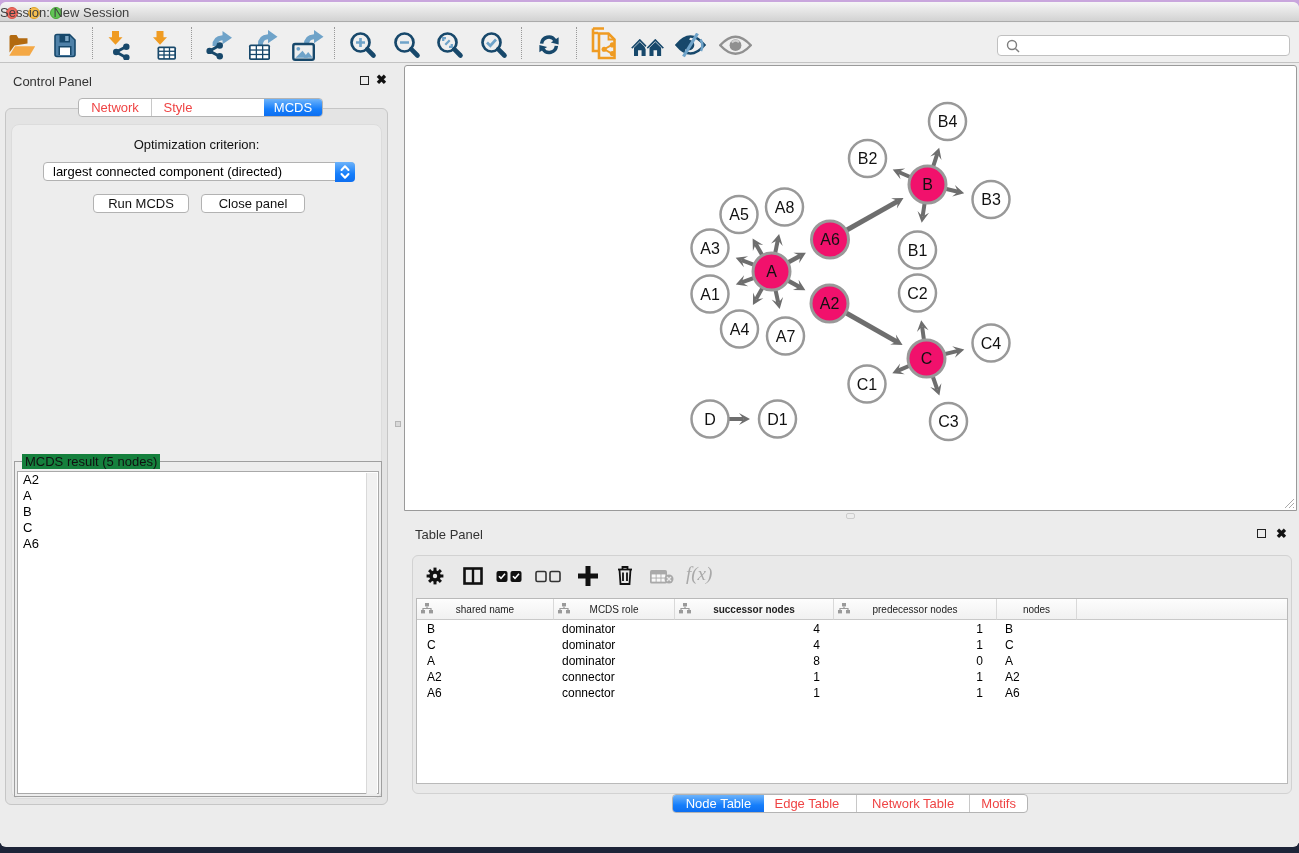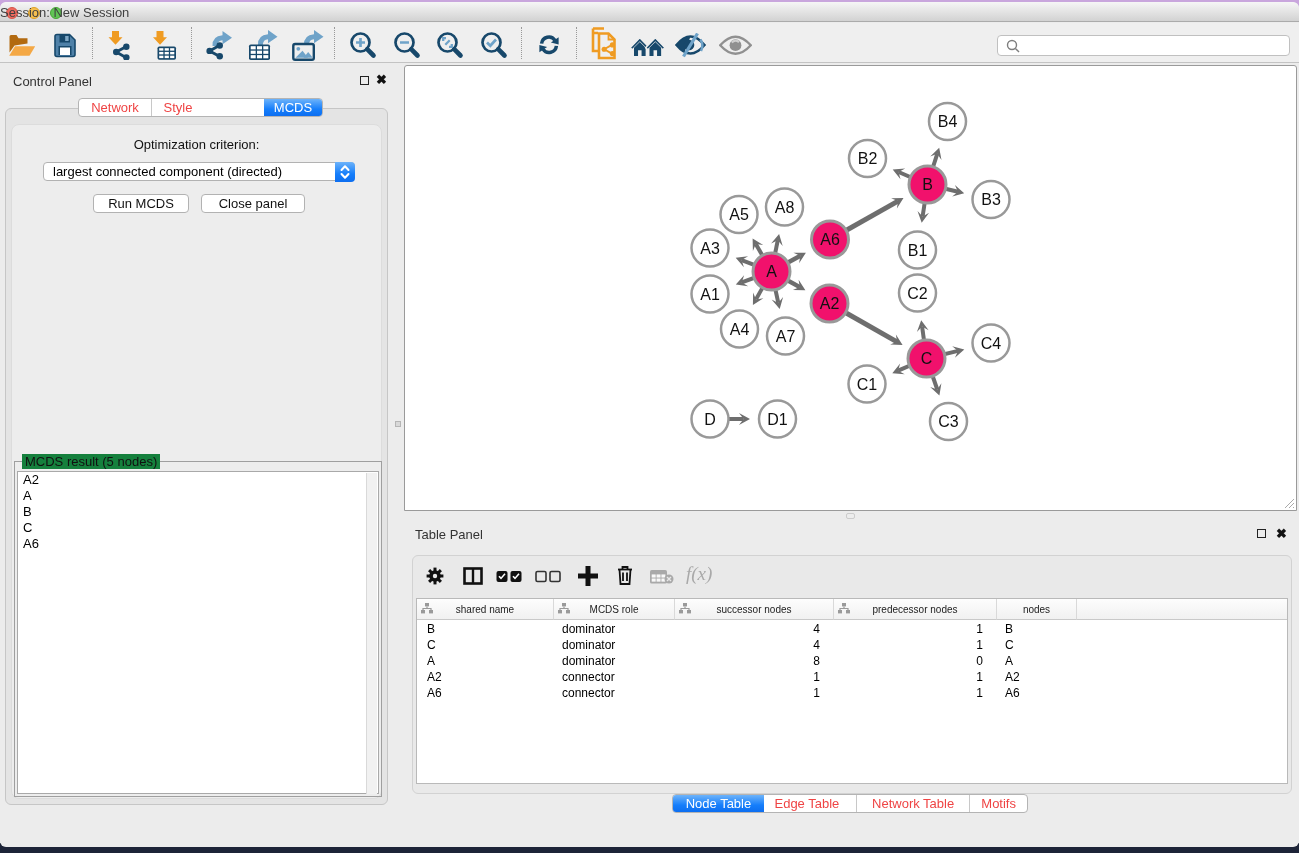--- a/index.html
+++ b/index.html
@@ -449,21 +449,21 @@
               <path d="M6 3.4 L6 5.5 M2 7 L2 5.5 L10 5.5 L10 7" stroke="#9a9a9a" stroke-width="1.2" fill="none"></path>
             </svg></span>shared name</div>
 <div class="thdr" style="left:137px;width:121px;"><span style="position:absolute;left:4px;top:0;"><svg width="12" height="11" viewBox="0 0 12 11" style="vertical-align:-1px;">
               <g fill="#9a9a9a">
                 <rect x="4" y="0" width="4" height="3.4"></rect>
                 <rect x="0" y="7" width="4" height="3.4"></rect>
                 <rect x="8" y="7" width="4" height="3.4"></rect>
               </g>
               <path d="M6 3.4 L6 5.5 M2 7 L2 5.5 L10 5.5 L10 7" stroke="#9a9a9a" stroke-width="1.2" fill="none"></path>
             </svg></span>MCDS role</div>
-<div class="thdr" style="left:258px;width:159px;"><span style="position:absolute;left:4px;top:0;"><svg width="12" height="11" viewBox="0 0 12 11" style="vertical-align:-1px;">
+<div class="thdr" style="left:258px;width:159px;font-weight:bold;"><span style="position:absolute;left:4px;top:0;"><svg width="12" height="11" viewBox="0 0 12 11" style="vertical-align:-1px;">
               <g fill="#9a9a9a">
                 <rect x="4" y="0" width="4" height="3.4"></rect>
                 <rect x="0" y="7" width="4" height="3.4"></rect>
                 <rect x="8" y="7" width="4" height="3.4"></rect>
               </g>
               <path d="M6 3.4 L6 5.5 M2 7 L2 5.5 L10 5.5 L10 7" stroke="#9a9a9a" stroke-width="1.2" fill="none"></path>
             </svg></span>successor nodes</div>
 <div class="thdr" style="left:417px;width:163px;"><span style="position:absolute;left:4px;top:0;"><svg width="12" height="11" viewBox="0 0 12 11" style="vertical-align:-1px;">
               <g fill="#9a9a9a">
                 <rect x="4" y="0" width="4" height="3.4"></rect>

